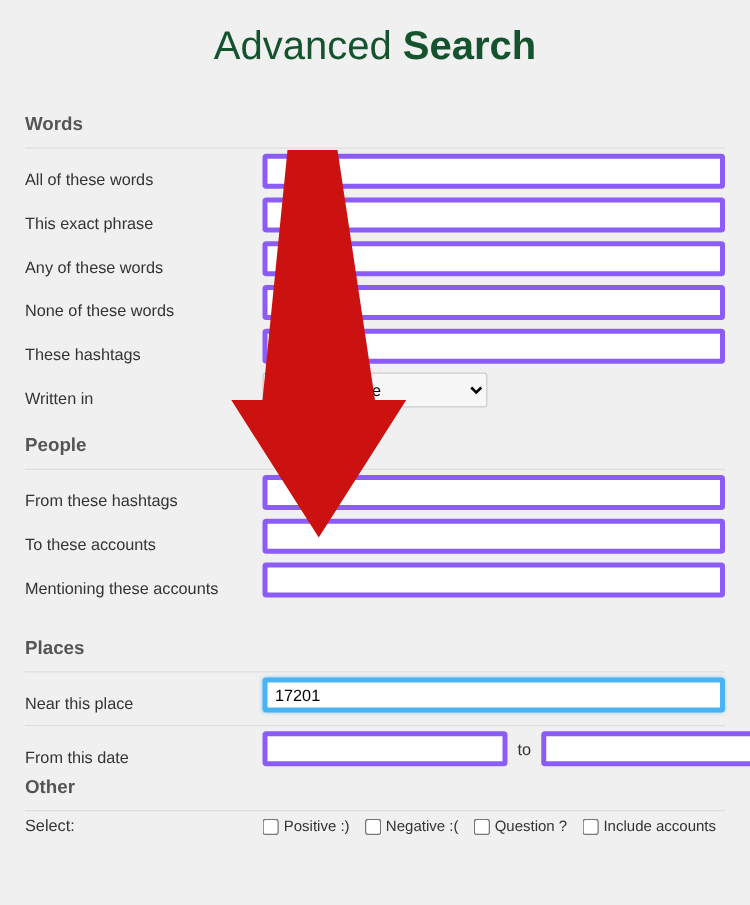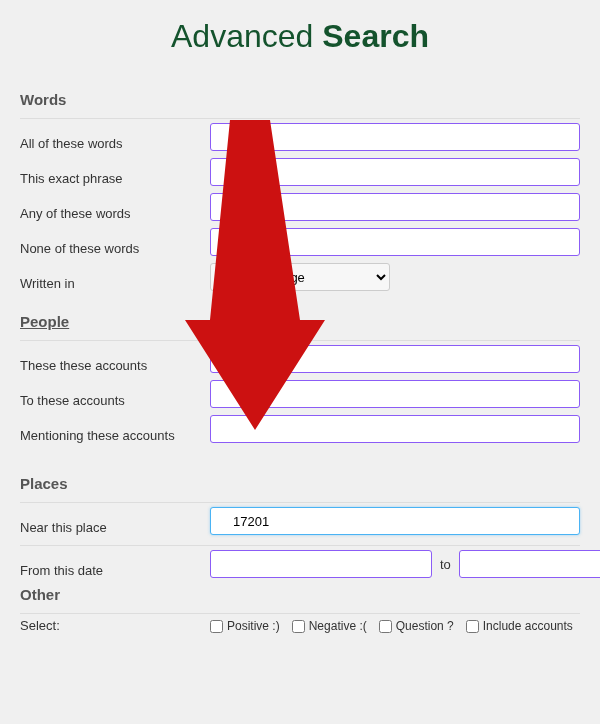--- a/index.html
+++ b/index.html
@@ -40,24 +40,24 @@
     .field-label {
       width: 190px;
       min-width: 190px;
       font-size: 13px;
       color: #333;
       text-align: left;
     }
     .field-input {
       flex: 1;
       height: 28px;
-      border: 1px solid #8b5cf6;
+      border: 4px solid #8b5cf6;
       border-radius: 3px;
       background: #fff;
-      padding: 0 22px;
+      padding: 0 6px;
       font-size: 13px;
       outline: none;
     }
     .field-input.highlighted {
       border-color: #4ab3f4;
       box-shadow: 0 0 3px rgba(74,179,244,0.5);
     }
     .select-wrap {
       display: flex;
       align-items: center;
@@ -152,39 +152,43 @@
   <div class="form-row">
     <span class="field-label">This exact phrase</span>
     <input class="field-input" type="text" value="" style="">
   </div>
   <div class="form-row">
     <span class="field-label">Any of these words</span>
     <input class="field-input" type="text" value="" style="">
   </div>
   <div class="form-row">
     <span class="field-label">None of these words</span>
+    <input class="field-input" type="text" value="" style="">
+  </div>
+  <div class="form-row">
+    <span class="field-label">These hashtags</span>
     <input class="field-input" type="text" value="" style="">
   </div>
   <div class="form-row">
     <span class="field-label">Written in</span>
     <div class="select-wrap">
       <select class="field-select">
         <option>Any Language</option>
         <option>English</option>
         <option>Spanish</option>
         <option>French</option>
       </select>
     </div>
   </div>
 
-  <div class="section-label" style="margin-top:22px;text-decoration:underline;">People</div>
-  <hr class="divider">
-
-  <div class="form-row">
-    <span class="field-label">These these accounts</span>
+  <div class="section-label" style="margin-top:22px;">People</div>
+  <hr class="divider">
+
+  <div class="form-row">
+    <span class="field-label">From these hashtags</span>
     <input class="field-input" type="text" value="" style="">
   </div>
   <div class="form-row">
     <span class="field-label">To these accounts</span>
     <input class="field-input" type="text" value="" style="">
   </div>
   <div class="form-row">
     <span class="field-label">Mentioning these accounts</span>
     <input class="field-input" type="text" value="" style="">
   </div>

